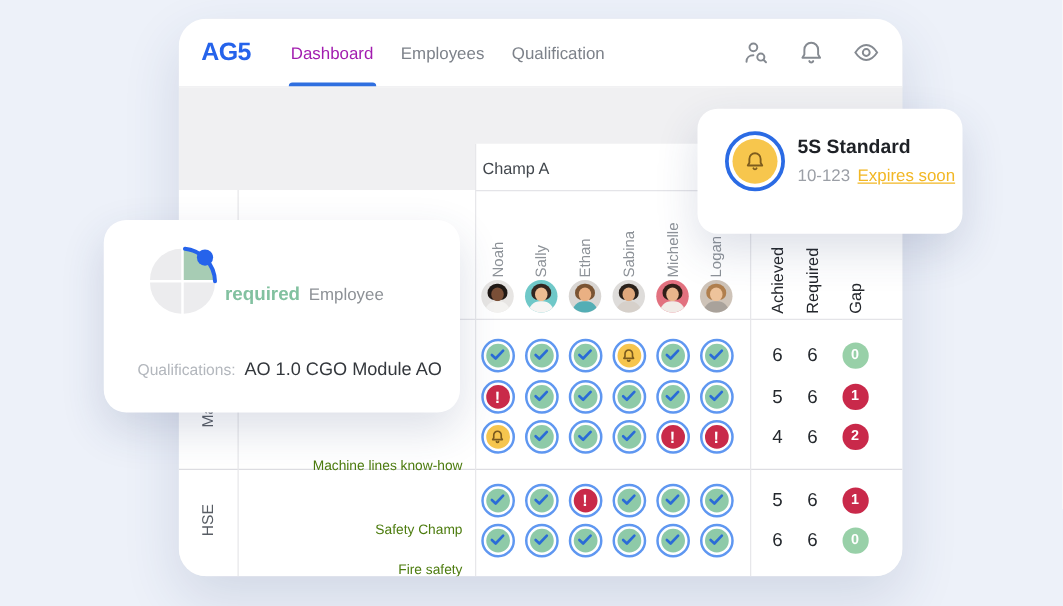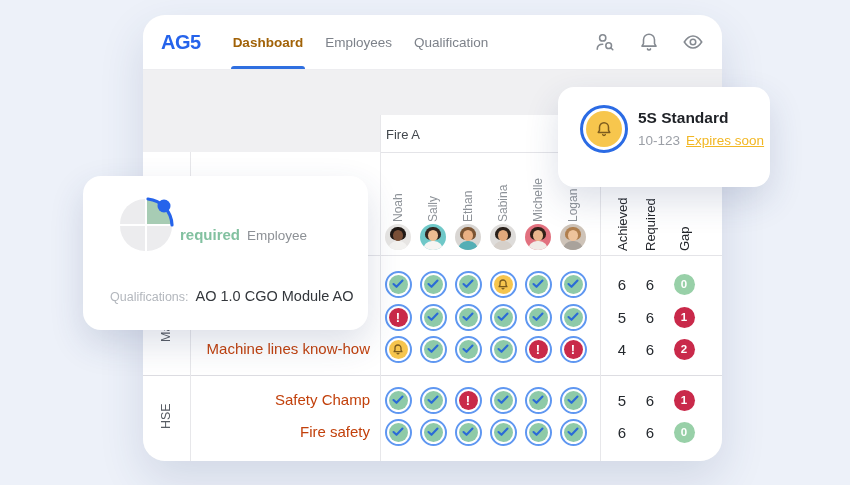--- a/index.html
+++ b/index.html
@@ -7,21 +7,21 @@
   .stage{position:relative;width:850px;height:485px;background:#edf1f9;overflow:hidden;}
 
   
   .window{position:absolute;left:143px;top:15px;width:579px;height:446px;background:#f0f0f2;
           border-radius:22px;box-shadow:0 18px 45px rgba(45,65,110,.14);overflow:hidden;z-index:1;}
   .navbar{position:absolute;left:0;top:0;right:0;height:55px;background:#fff;border-bottom:1px solid #ededf0;
           display:flex;align-items:center;padding:0 18px;box-sizing:border-box;}
   .logo{font-size:20px;font-weight:800;color:var(--accent);letter-spacing:-.5px;margin-right:32px;}
   .nav-items{display:flex;gap:22px;height:100%;align-items:center;}
   .nav-item{position:relative;font-size:13.5px;color:#7d828a;height:100%;display:flex;align-items:center;cursor:pointer;}
-  .nav-item.active{color:#a16207;font-weight:700;}
+  .nav-item.active{color:#a21caf;font-weight:400;}
   .nav-item.active::after{content:"";position:absolute;left:-2px;right:-2px;bottom:0;height:3px;
           background:var(--nav-underline);border-radius:3px 3px 0 0;}
   .nav-right{margin-left:auto;display:flex;align-items:center;gap:22px;}
   .nav-ic{width:22px;height:22px;display:flex;align-items:center;justify-content:center;cursor:pointer;}
 
   
   .panel-a{position:absolute;left:237px;top:100px;right:0;bottom:0;background:#fff;}
   .panel-b{position:absolute;left:0;top:137px;width:237px;bottom:0;background:#fff;}
 
   .hline{position:absolute;height:1px;background:#e4e4e8;}
@@ -30,21 +30,21 @@
   .team-label{position:absolute;left:243px;top:112px;font-size:13px;color:#42474d;}
 
   .vtext{writing-mode:vertical-rl;transform:rotate(180deg);display:flex;align-items:center;}
   .v-name{position:absolute;width:14px;font-size:12px;color:#8d9298;justify-content:flex-start;}
   .v-sum{position:absolute;width:18px;font-size:13px;font-weight:500;color:#24272c;justify-content:flex-start;}
   .v-group{position:absolute;width:18px;font-size:12.5px;color:#585d64;justify-content:center;}
 
   .avatar{position:absolute;width:26px;height:26px;border-radius:50%;overflow:hidden;cursor:pointer;}
   .av-hair,.av-face,.av-body{position:absolute;}
 
-  .row-label{position:absolute;font-size:15px;color:#c2410c;text-align:right;}
+  .row-label{position:absolute;font-size:11px;color:#4d7c0f;text-align:right;margin-top:27px;}
 
   .sicon{position:absolute;width:23px;height:23px;border:2px solid var(--status-ring);border-radius:50%;
          background:#fff;display:flex;align-items:center;justify-content:center;cursor:pointer;}
   .sin{width:19px;height:19px;border-radius:50%;display:flex;align-items:center;justify-content:center;}
   .sin.ok{background:var(--ok-bg);}
   .sin.warn{background:var(--warn-bg);}
   .sin.alert{background:var(--alert-bg);}
   .sin.alert .bang{color:var(--alert-glyph);font-size:13px;font-weight:700;line-height:1;}
 
   .num{position:absolute;width:30px;text-align:center;font-size:15px;color:#25292e;}
@@ -120,21 +120,21 @@
             <circle cx="12" cy="12" r="3"></circle>
           </svg>
         </div>
 
       </div>
     </div>
 
     <div class="panel-a"></div>
     <div class="panel-b"></div>
 
-    <div class="team-label">Fire A</div>
+    <div class="team-label">Champ A</div>
 
     <div class="hline" style="left:237px;right:0;top:137px;"></div>
     <div class="hline" style="left:0;right:0;top:240px;"></div>
     <div class="hline" style="left:0;right:0;top:360px;background:#dddde2;"></div>
     <div class="vline" style="left:47px;top:137px;bottom:0;"></div>
     <div class="vline" style="left:237px;top:100px;bottom:0;"></div>
     <div class="vline" style="left:457px;top:100px;bottom:0;"></div>
 
     <div id="matrix-layer" style="position:absolute;inset:0;">
         <div class="v-name vtext" style="left: 248px; top: 143px; height: 64px;">Noah</div>

